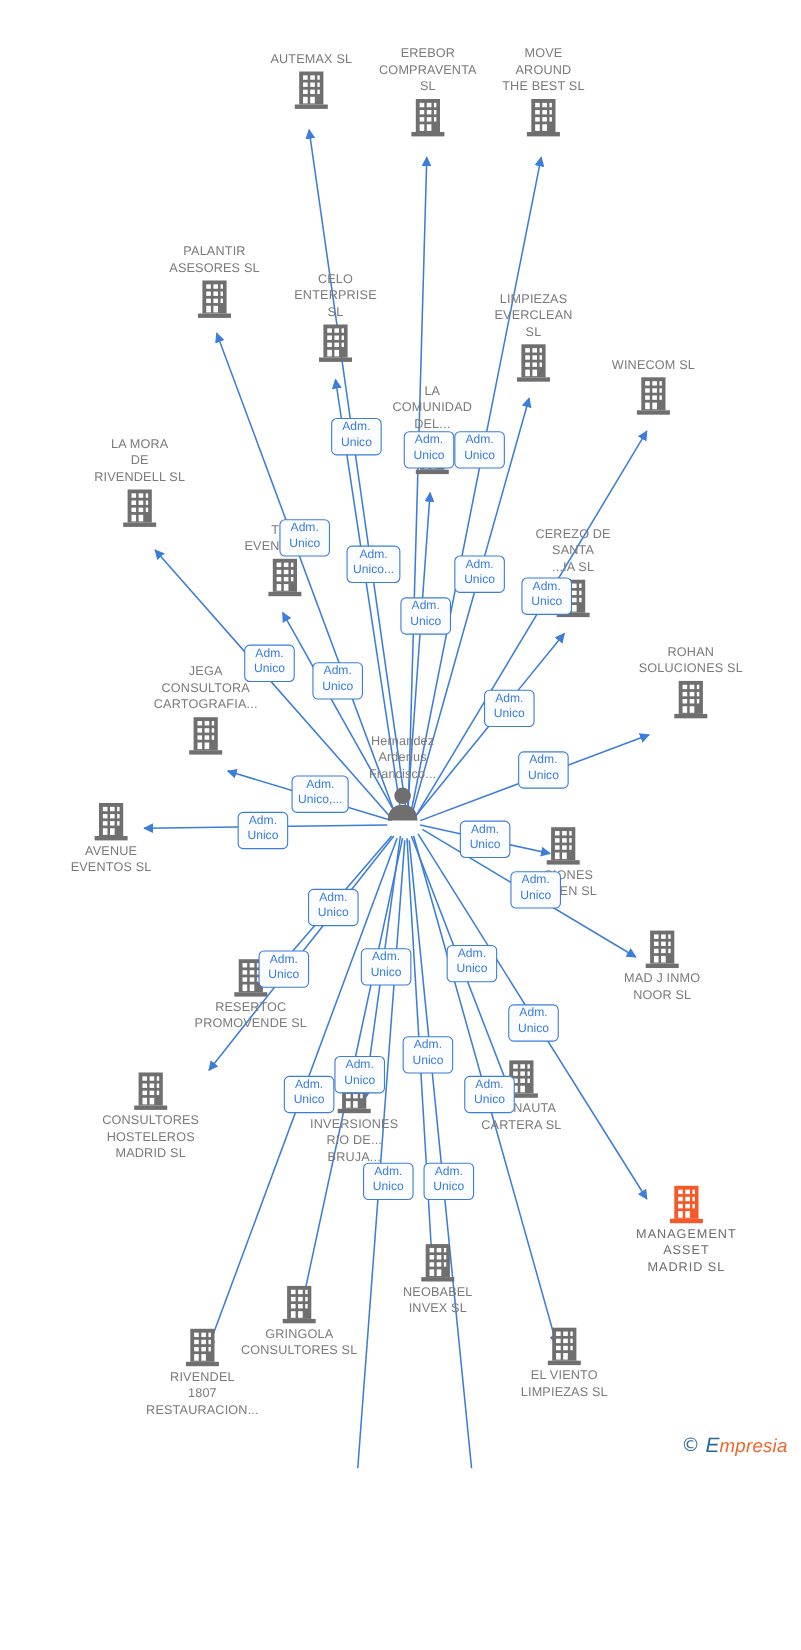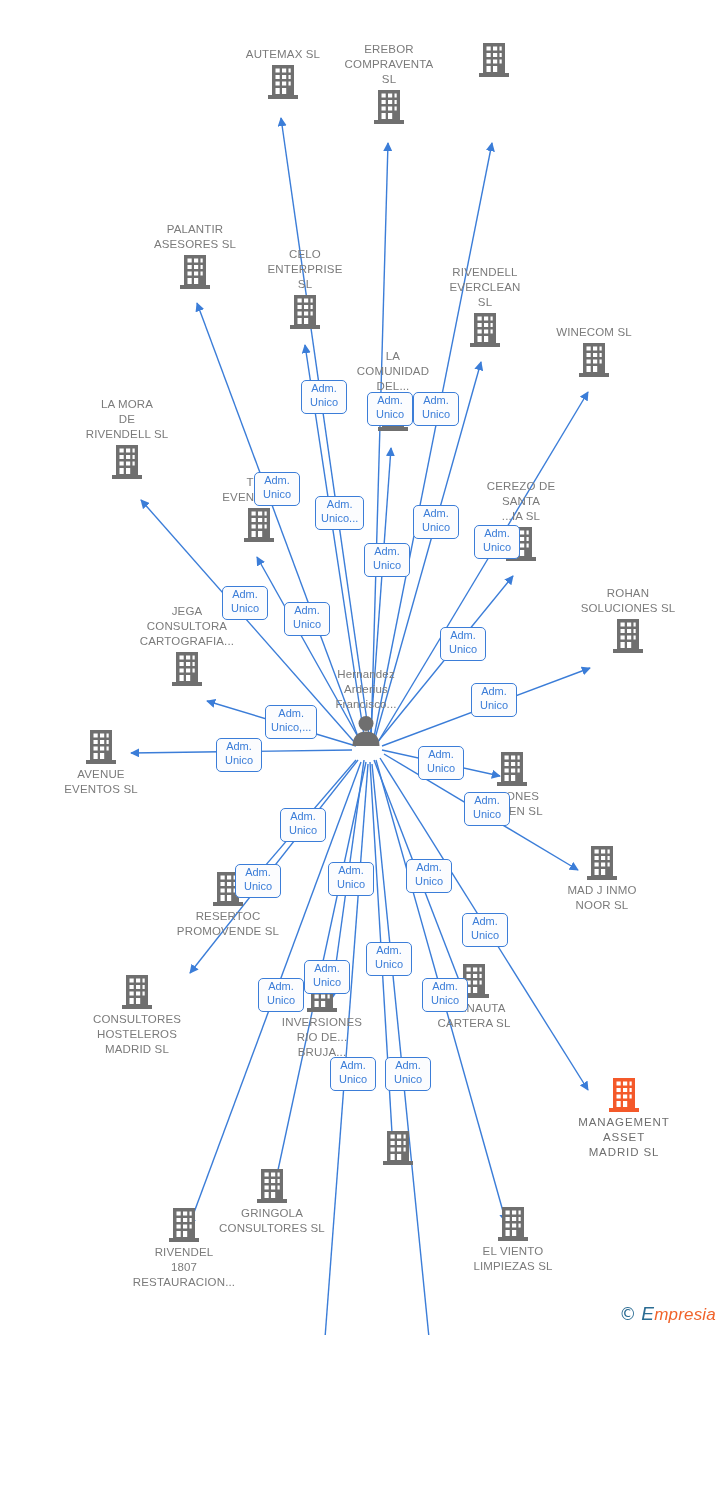--- a/index.html
+++ b/index.html
@@ -165,20 +165,23 @@
               <rect x="22.5" y="11" width="2.2" height="4"></rect>
               <rect x="9.5" y="17.5" width="4.2" height="4"></rect>
               <rect x="16" y="17.5" width="4.2" height="4"></rect>
               <rect x="22.5" y="17.5" width="2.2" height="4"></rect>
               <rect x="9.5" y="24" width="4.2" height="6"></rect>
               <rect x="16" y="24" width="4.2" height="6"></rect>
             </g>
           </svg></span>
       </div>
       <div class="node above" style="left: 494px; top: 42px;">
+        <span class="cap">MOVE
+AROUND
+THE BEST  SL</span>
         <span class="glyph"><svg width="34" height="36" viewBox="0 0 34 36" xmlns="http://www.w3.org/2000/svg">
             <rect x="6" y="1" width="22" height="30" fill="#6f6f6f"></rect>
             <rect x="2" y="31" width="30" height="4" fill="#6f6f6f"></rect>
             <g fill="#ffffff">
               <rect x="9.5" y="4.5" width="4.2" height="4"></rect>
               <rect x="16" y="4.5" width="4.2" height="4"></rect>
               <rect x="22.5" y="4.5" width="2.2" height="4"></rect>
               <rect x="9.5" y="11" width="4.2" height="4"></rect>
               <rect x="16" y="11" width="4.2" height="4"></rect>
               <rect x="22.5" y="11" width="2.2" height="4"></rect>
@@ -249,21 +252,21 @@
               <rect x="22.5" y="11" width="2.2" height="4"></rect>
               <rect x="9.5" y="17.5" width="4.2" height="4"></rect>
               <rect x="16" y="17.5" width="4.2" height="4"></rect>
               <rect x="22.5" y="17.5" width="2.2" height="4"></rect>
               <rect x="9.5" y="24" width="4.2" height="6"></rect>
               <rect x="16" y="24" width="4.2" height="6"></rect>
             </g>
           </svg></span>
       </div>
       <div class="node above" style="left: 485px; top: 265px;">
-        <span class="cap">RIVENDELL
+        <span class="cap">LIMPIEZAS
 EVERCLEAN
 SL</span>
         <span class="glyph"><svg width="34" height="36" viewBox="0 0 34 36" xmlns="http://www.w3.org/2000/svg">
             <rect x="6" y="1" width="22" height="30" fill="#6f6f6f"></rect>
             <rect x="2" y="31" width="30" height="4" fill="#6f6f6f"></rect>
             <g fill="#ffffff">
               <rect x="9.5" y="4.5" width="4.2" height="4"></rect>
               <rect x="16" y="4.5" width="4.2" height="4"></rect>
               <rect x="22.5" y="4.5" width="2.2" height="4"></rect>
               <rect x="9.5" y="11" width="4.2" height="4"></rect>
@@ -587,20 +590,22 @@
               <rect x="9.5" y="11" width="4.2" height="4"></rect>
               <rect x="16" y="11" width="4.2" height="4"></rect>
               <rect x="22.5" y="11" width="2.2" height="4"></rect>
               <rect x="9.5" y="17.5" width="4.2" height="4"></rect>
               <rect x="16" y="17.5" width="4.2" height="4"></rect>
               <rect x="22.5" y="17.5" width="2.2" height="4"></rect>
               <rect x="9.5" y="24" width="4.2" height="6"></rect>
               <rect x="16" y="24" width="4.2" height="6"></rect>
             </g>
           </svg></span>
+        <span class="cap">NEOBABEL
+INVEX  SL</span>
       </div>
       <div class="node below" style="left: 272px; top: 1168px;">
         <span class="glyph"><svg width="34" height="36" viewBox="0 0 34 36" xmlns="http://www.w3.org/2000/svg">
             <rect x="6" y="1" width="22" height="30" fill="#6f6f6f"></rect>
             <rect x="2" y="31" width="30" height="4" fill="#6f6f6f"></rect>
             <g fill="#ffffff">
               <rect x="9.5" y="4.5" width="4.2" height="4"></rect>
               <rect x="16" y="4.5" width="4.2" height="4"></rect>
               <rect x="22.5" y="4.5" width="2.2" height="4"></rect>
               <rect x="9.5" y="11" width="4.2" height="4"></rect>

